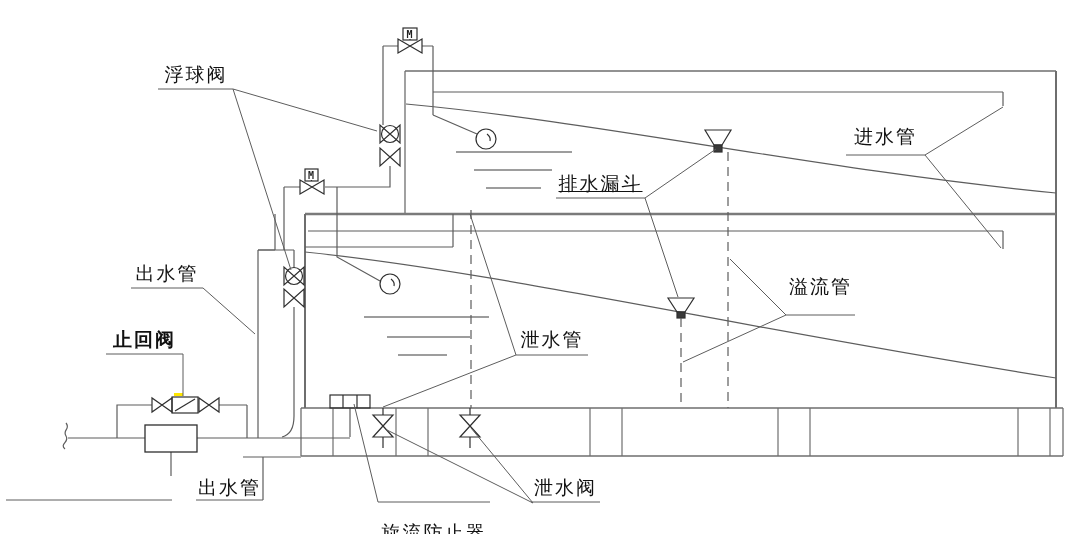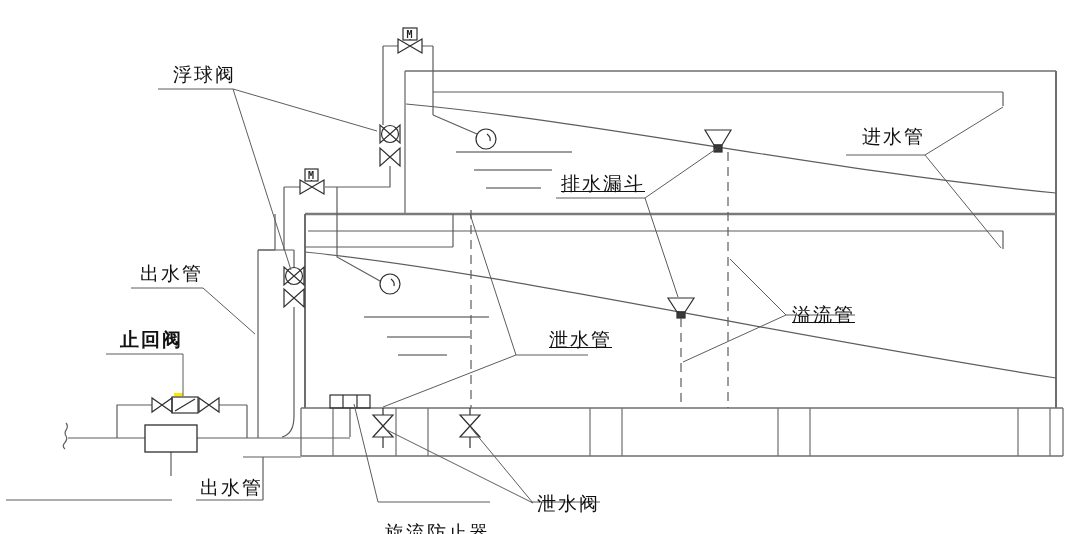--- a/index.html
+++ b/index.html
@@ -2,21 +2,21 @@
 <html><head>
 <meta charset="utf-8">
 <style>
   html,body{margin:0;padding:0;background:#fff;}
   #canvas{
     position:relative;width:1080px;height:534px;background:#ffffff;
     font-family:"Liberation Sans","DejaVu Sans",sans-serif;overflow:hidden;
   }
   #linework{position:absolute;left:0;top:0;}
   .lbl{
-    position:absolute;height:24px;line-height:24px;text-align:right;
+    position:absolute;height:24px;line-height:24px;text-align:center;
     color:#111;font-size:19px;letter-spacing:2px;white-space:nowrap;
     font-family:"Liberation Sans","DejaVu Sans",sans-serif;
   }
   .lbl.tight{letter-spacing:0px;font-size:18px;}
   svg text.mtag{
     font-family:"DejaVu Sans Mono","Liberation Mono",monospace;
     font-size:10px;fill:#222;font-weight:bold;
   }
 </style>
 </head>
@@ -204,23 +204,23 @@
 
   <div class="lbl" style="left:131px;top:262px;width:72px;">出水管</div>
 
   <div class="lbl" style="left:106px;top:328px;width:77px;font-weight:bold;">止回阀</div>
 
 
   <div class="lbl" style="left:196px;top:476px;width:67px;">出水管</div>
 
   <div class="lbl" style="left:378px;top:501px;width:112px;margin-top:20px;">旋流防止器</div>
 
-  <div class="lbl" style="left:531px;top:476px;width:69px;margin-top:16px;">泄水阀</div>
-
-  <div class="lbl" style="left:540px;top:328px;width:72px;text-decoration:underline;">泄水管</div>
+  <div class="lbl" style="left:531px;top:476px;width:69px;">泄水阀</div>
+
+  <div class="lbl" style="left:516px;top:328px;width:72px;">泄水管</div>
 
   <div class="lbl" style="left:556px;top:172px;width:89px;text-decoration:underline;">排水漏斗</div>
 
-  <div class="lbl" style="left:786px;top:303px;width:69px;text-decoration:underline;">溢流管</div>
+  <div class="lbl" style="left:786px;top:275px;width:69px;">溢流管</div>
 
   <div class="lbl" style="left:846px;top:125px;width:79px;font-family:Liberation Serif, serif;">进水管</div>
 
 </div>
 
 </body></html>

